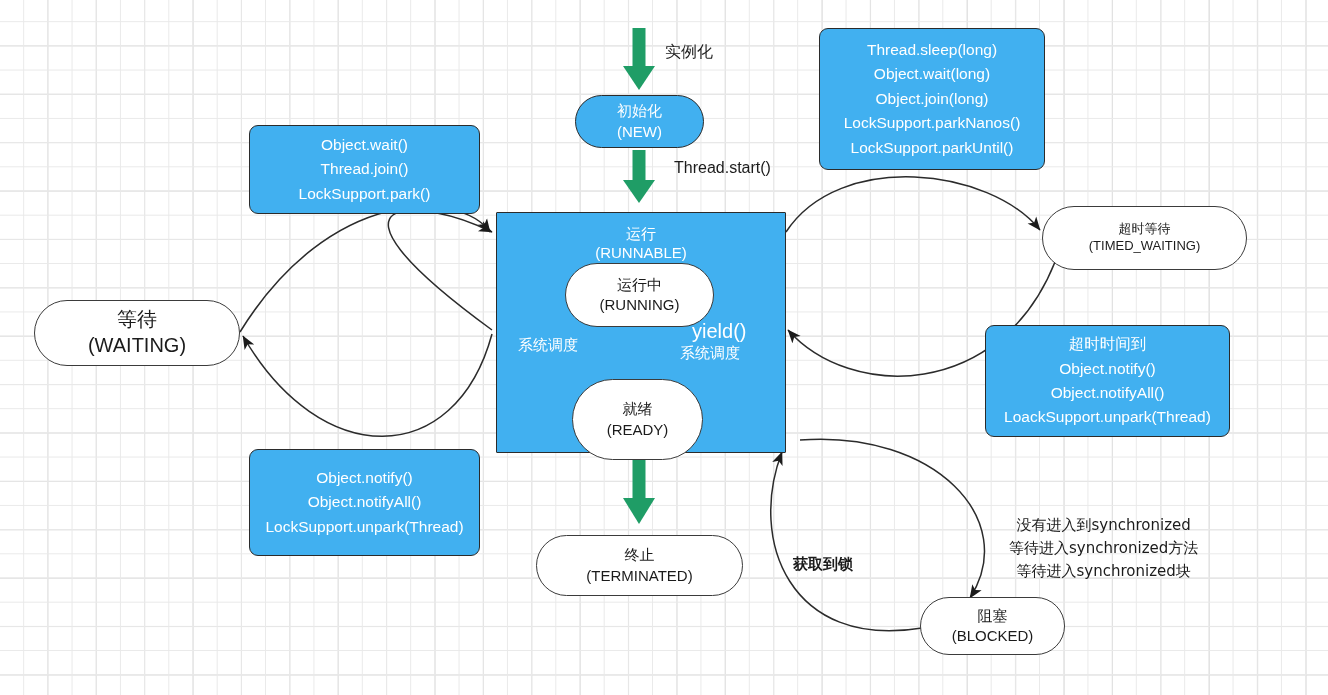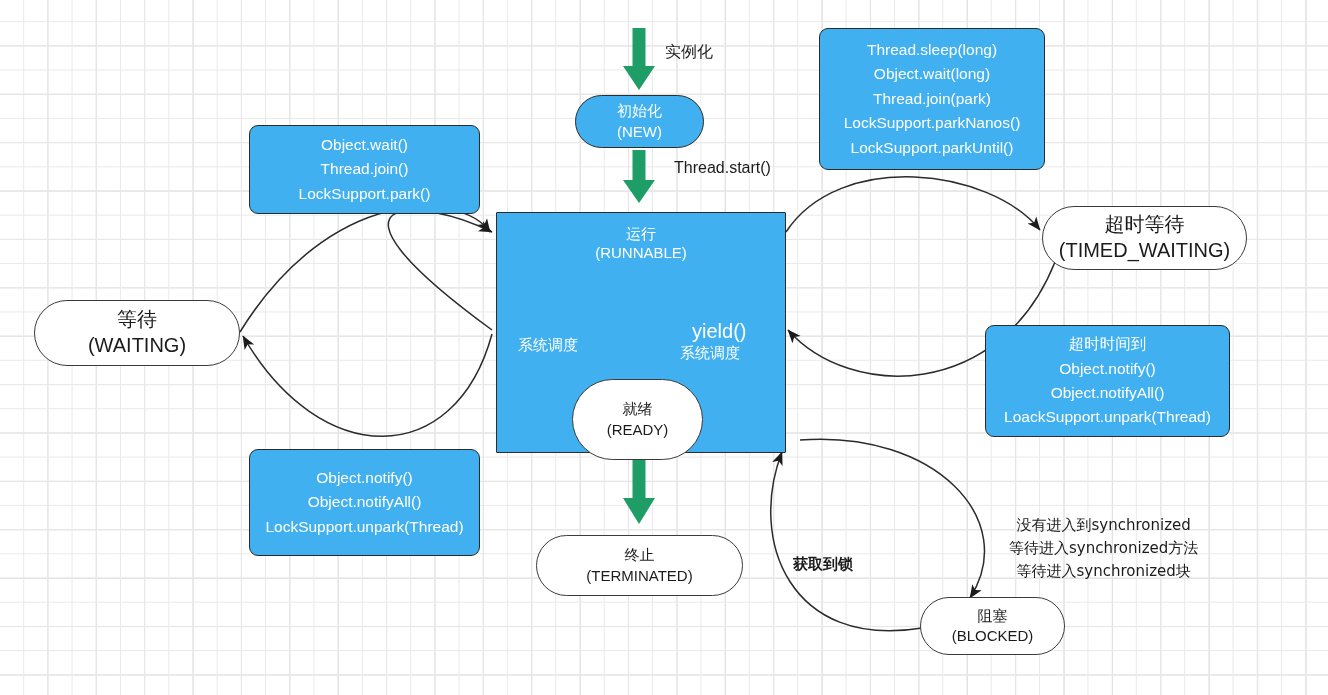--- a/index.html
+++ b/index.html
@@ -84,32 +84,36 @@
     <div class="ln">(NEW)</div>
   </div>
 
   <div style="position:absolute;left:496px;top:212px;width:288px;height:239px;background:#41b0f0;border:1.6px solid #2b2b2b;border-radius:1px;z-index:3;">
     <div class="runnable-title" style="font-size:15px;">
       <div class="ln cn">运行</div>
       <div class="ln">(RUNNABLE)</div>
     </div>
   </div>
 
+  <div class="node pill" style="left:565px;top:263px;width:149px;height:64px;font-size:15px;">
+    <div class="ln cn">运行中</div>
+    <div class="ln">(RUNNING)</div>
+  </div>
 
   <div class="node pill" style="left:572px;top:379px;width:131px;height:81px;font-size:15px;">
     <div class="ln cn">就绪</div>
     <div class="ln">(READY)</div>
   </div>
 
   <div class="node pill" style="left:34px;top:300px;width:206px;height:66px;font-size:20px;">
     <div class="ln cn">等待</div>
     <div class="ln">(WAITING)</div>
   </div>
 
-  <div class="node pill" style="left:1042px;top:206px;width:205px;height:64px;font-size:20px;">
+  <div class="node pill" style="left:1042px;top:206px;width:205px;height:64px;font-size:13px;">
     <div class="ln cn">超时等待</div>
     <div class="ln">(TIMED_WAITING)</div>
   </div>
 
   <div class="node pill" style="left:920px;top:597px;width:145px;height:58px;font-size:15px;">
     <div class="ln cn">阻塞</div>
     <div class="ln">(BLOCKED)</div>
   </div>
 
   <div class="node pill" style="left:536px;top:535px;width:207px;height:61px;font-size:15px;">
@@ -119,21 +123,21 @@
 
   <div class="note" style="position:absolute;left:249px;top:125px;width:229px;height:87px;z-index:3;font-size:15.5px;line-height:1.58;">
     <div>Object.wait()</div>
     <div>Thread.join()</div>
     <div>LockSupport.park()</div>
   </div>
 
   <div class="note" style="position:absolute;left:819px;top:28px;width:224px;height:140px;z-index:3;font-size:15.5px;line-height:1.58;">
     <div>Thread.sleep(long)</div>
     <div>Object.wait(long)</div>
-    <div>Thread.join(park)</div>
+    <div>Object.join(long)</div>
     <div>LockSupport.parkNanos()</div>
     <div>LockSupport.parkUntil()</div>
   </div>
 
   <div class="note" style="position:absolute;left:249px;top:449px;width:229px;height:105px;z-index:3;font-size:15.5px;line-height:1.58;">
     <div>Object.notify()</div>
     <div>Object.notifyAll()</div>
     <div>LockSupport.unpark(Thread)</div>
   </div>
 

